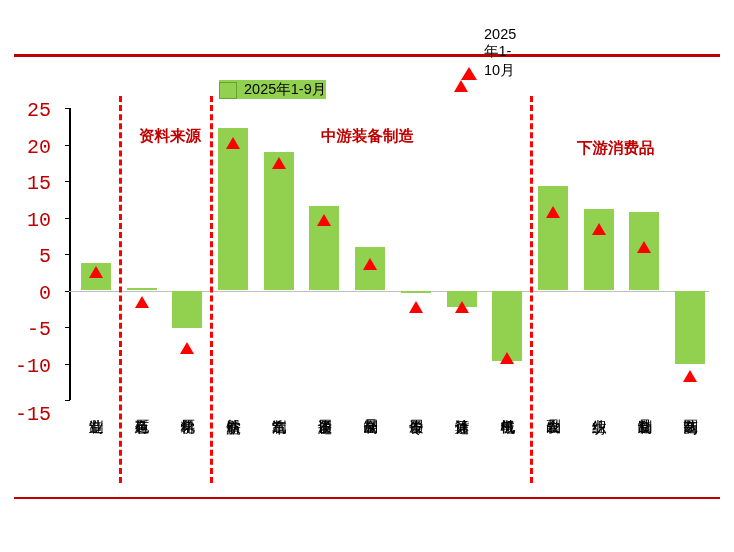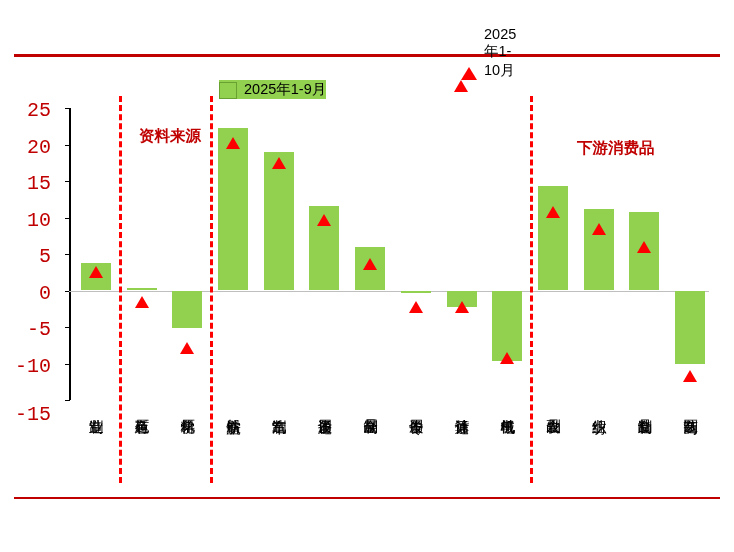--- a/index.html
+++ b/index.html
@@ -192,20 +192,21 @@
         <div class="bar" title="食品制造: 10.7" style="left: 560.429px; width: 30px; top: 104.39px; height: 78.11px;"></div>
         <div class="tri" title="食品制造: 6" style="left: 568.429px; top: 132.7px;"></div>
         <div class="cat" style="left: 567.429px;">食品制造</div>
         <div class="bar" title="医药制造: -10.1" style="left: 606.143px; width: 30px; top: 182.5px; height: 73.73px;"></div>
         <div class="tri" title="医药制造: -11.7" style="left: 614.143px; top: 261.91px;"></div>
         <div class="cat" style="left: 613.143px;">医药制造</div>
         <div class="sep" style="left: 49.7143px; top: -12px; height: 387px;"></div>
         <div class="sep" style="left: 141.143px; top: -12px; height: 387px;"></div>
         <div class="sep" style="left: 461.143px; top: -12px; height: 387px;"></div>
         <div class="group-label" style="left: 70px; top: 18px; color: rgb(192, 0, 0);">资料来源</div>
+        <div class="group-label" style="left: 252px; top: 18px; color: rgb(192, 0, 0);">中游装备制造</div>
         <div class="group-label" style="left: 508px; top: 30px; color: rgb(192, 0, 0);">下游消费品</div>
       </div>
 
   </div>
 
   <div class="rule-bottom"></div>
 
 </div>
 
 </body></html>

